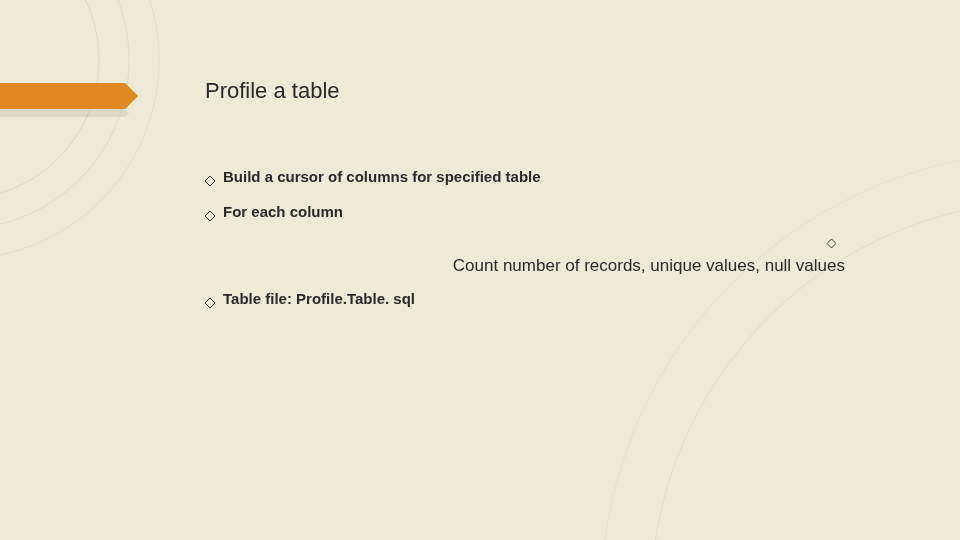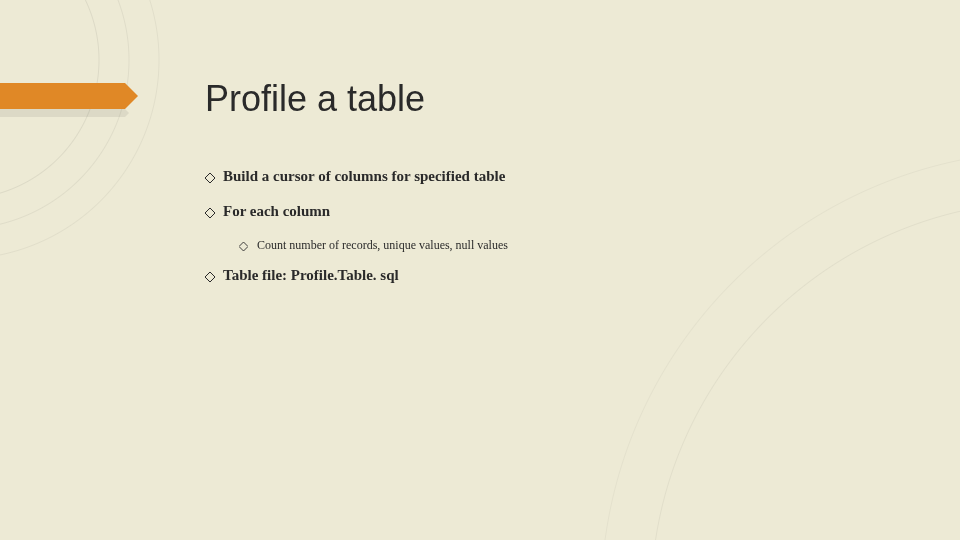--- a/index.html
+++ b/index.html
@@ -60,46 +60,46 @@
     width: 0; height: 0;
     border-top: 4px solid transparent;
     border-bottom: 4px solid transparent;
     border-left: 4px solid rgba(0,0,0,0.07);
   }
 
   .title {
     position: absolute;
     left: 205px;
     top: 78px;
-    font-size: 36px;
+    font-size: 22px;
     color: #2a2a2a;
     font-weight: 400;
   }
 
   .content {
     position: absolute;
     left: 205px;
     top: 168px;
     width: 640px;
     color: #2a2a2a;
   }
   .lvl1, .lvl2 {
     display: flex;
-    align-items: center;
-    font-family: Liberation Serif, serif;
+    align-items: flex-end;
   }
   .lvl1 {
     font-size: 15px;
     font-weight: 700;
     margin-bottom: 18px;
   }
   .lvl2 {
-    font-size: 12px;
+    font-size: 17px;
     font-weight: 400;
     margin: 0 0 14px 34px;
+    flex-direction: column;
   }
   .bullet {
     display: inline-block;
     width: 18px;
     flex: 0 0 18px;
     text-align: left;
     position: relative;
     top: 1px;
   }
   .bullet svg { display: block; }

